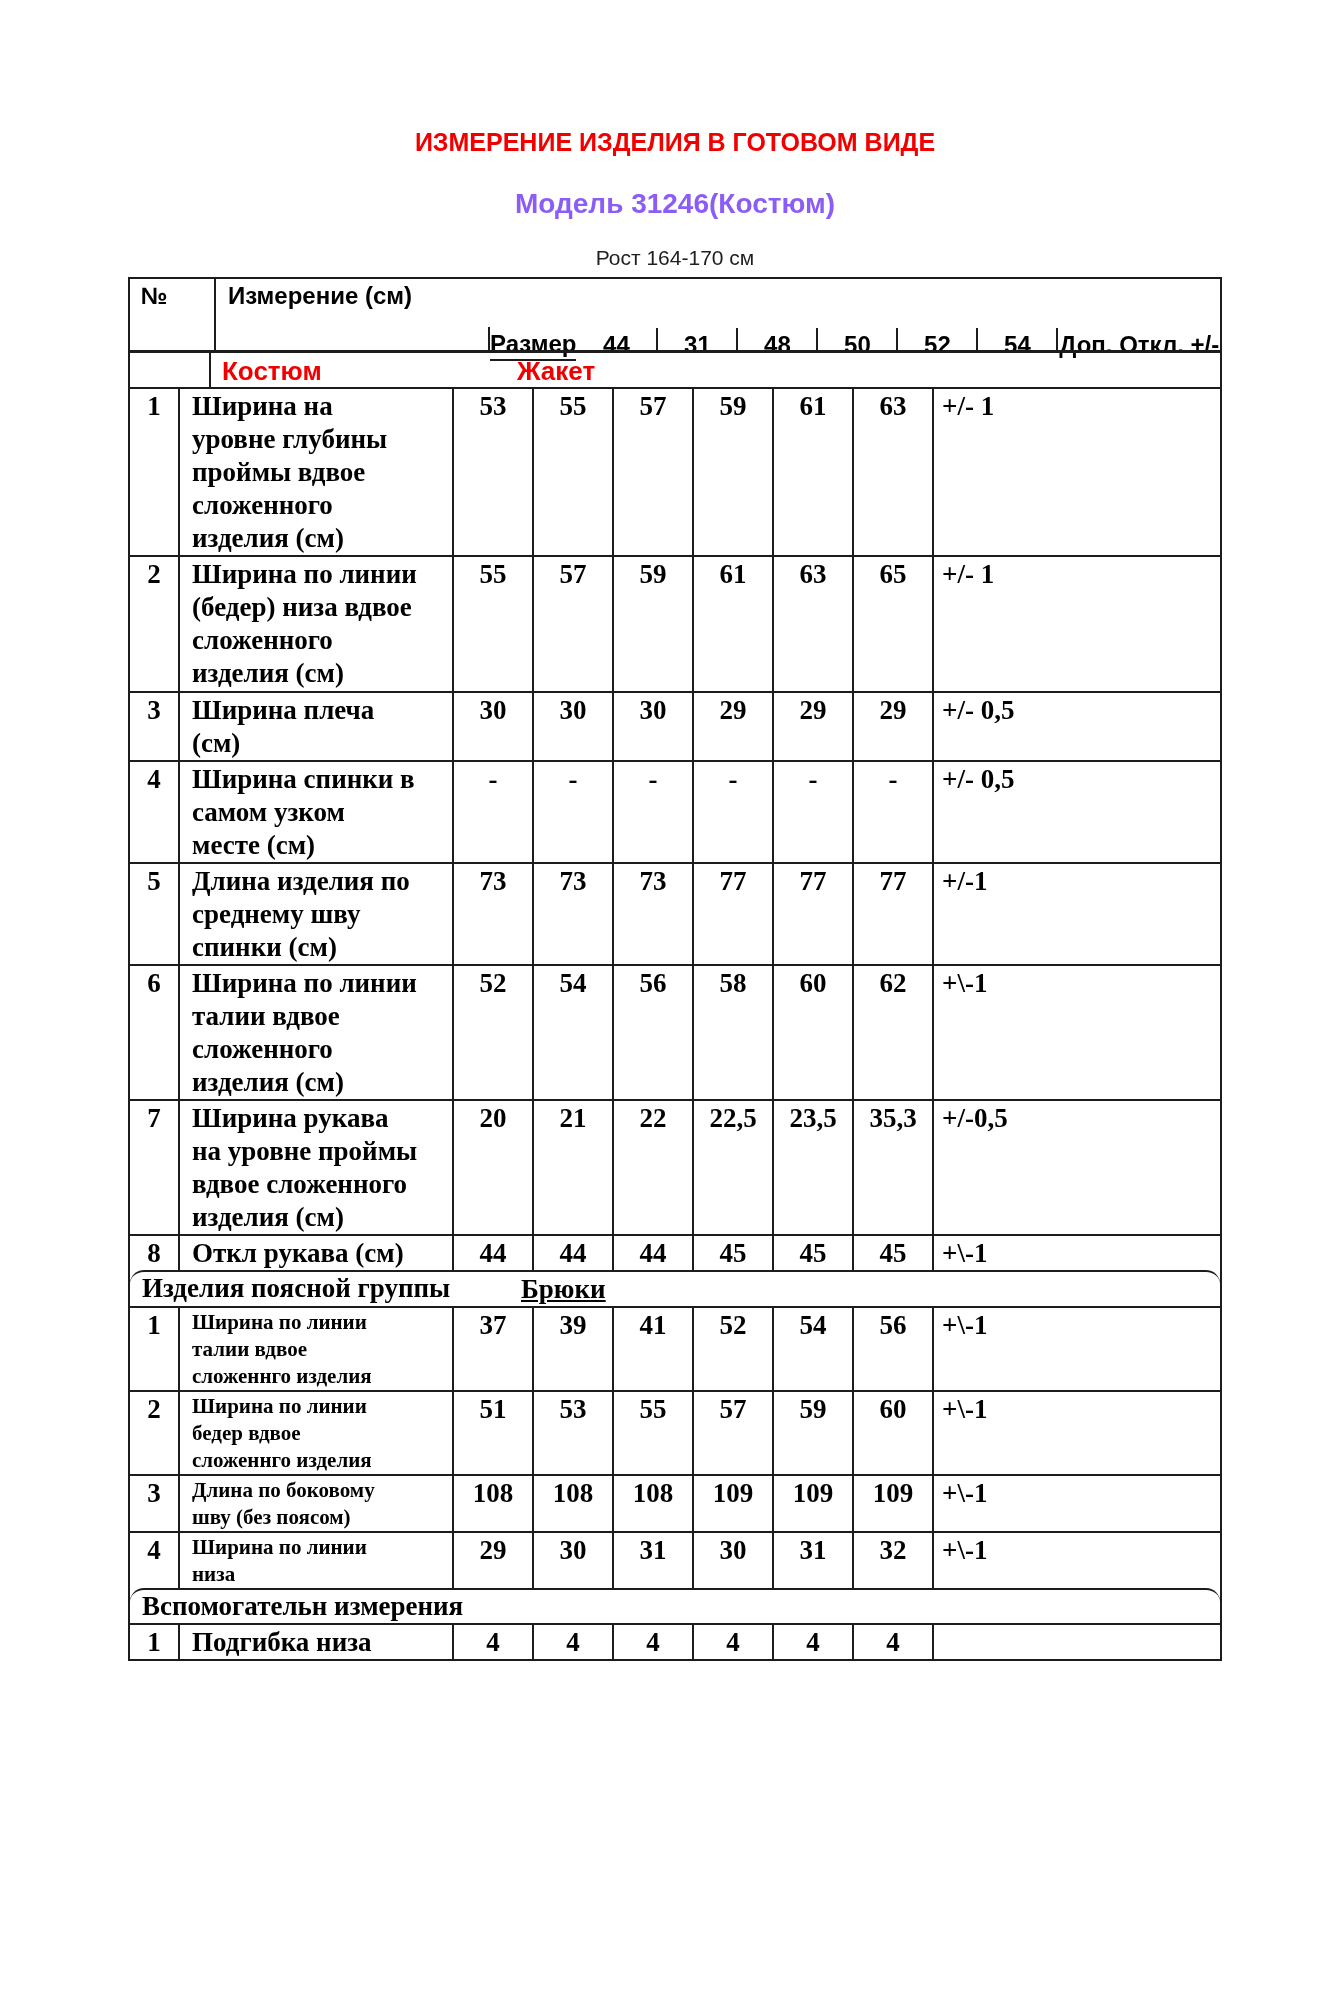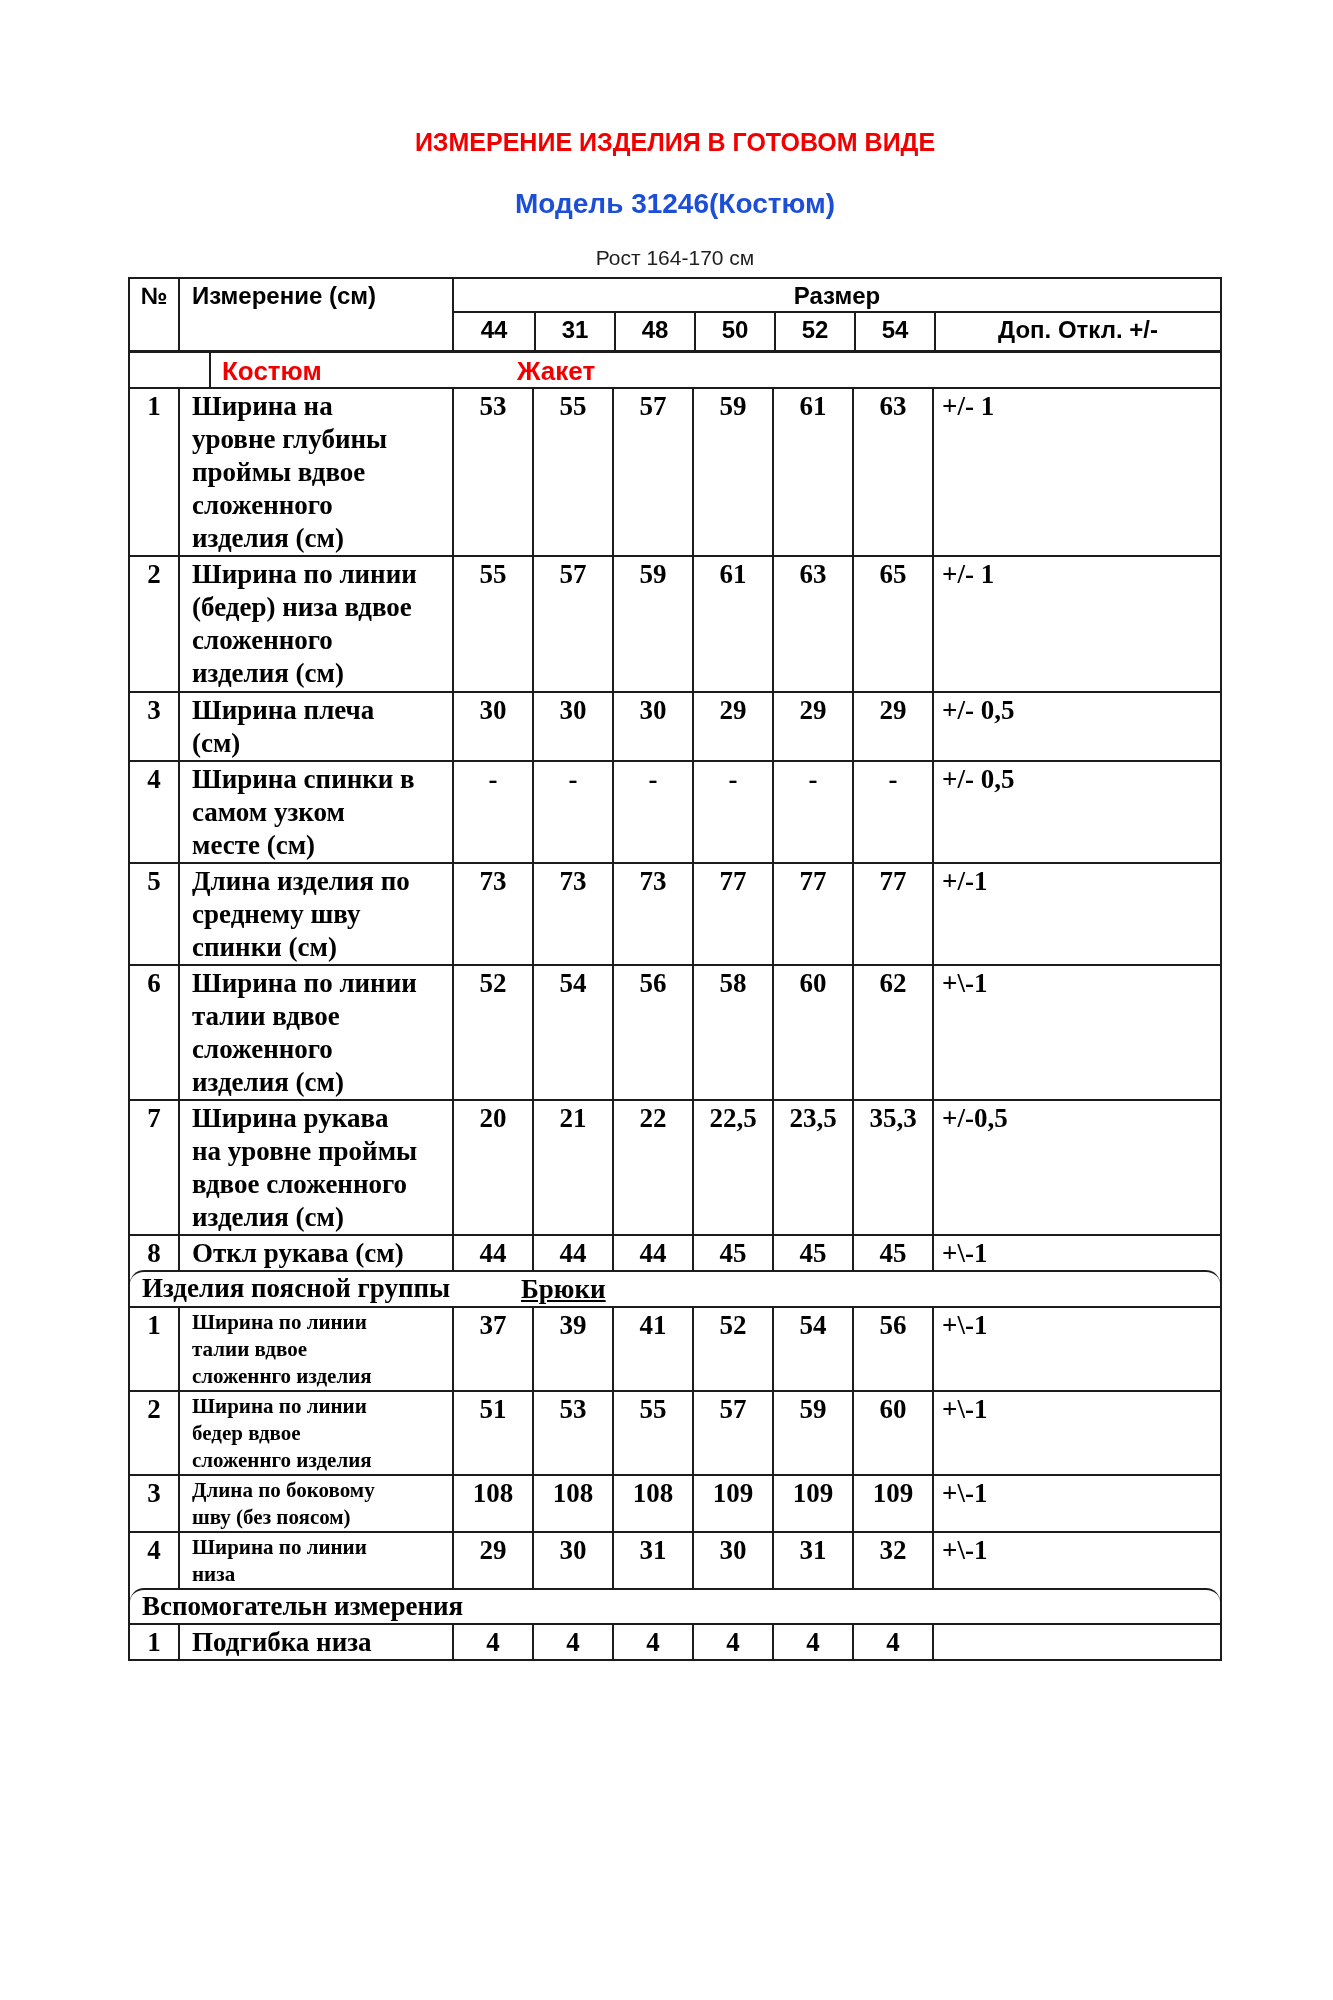--- a/index.html
+++ b/index.html
@@ -9,21 +9,21 @@
   *{box-sizing:border-box;margin:0;padding:0;}
   html,body{background:#ffffff;}
   body{
     width:1333px;height:2000px;
     font-family:"Liberation Sans",sans-serif;
     color:#000;
     overflow:hidden;
   }
   .headings{margin:127px 0 0 128px;width:1094px;text-align:center;}
   .title{color:var(--red);font-size:25px;font-weight:bold;line-height:30px;}
-  .model{margin-top:31px;font-size:28px;font-weight:bold;line-height:32px;color:#1d4ed8;}
+  .model{margin-top:31px;font-size:28px;font-weight:bold;line-height:32px;color:#8b5cf6;}
   .rost{margin-top:23px;font-size:21px;font-weight:normal;line-height:30px;color:#1e1e1e;}
 
   .mtable{
     margin:4px 0 0 128px;width:1094px;
     border:2px solid var(--bc);
     font-weight:bold;
   }
   .trow{display:flex;border-top:2px solid var(--bc);position:relative;}
   .trow:first-child{border-top:none;}
   .c{border-left:2px solid var(--bc);padding-top:1px;}
@@ -32,21 +32,21 @@
   .w-desc{width:274px;padding:1px 8px 0 12px;white-space:pre-line;}
   .w-val{width:80px;text-align:center;}
   .w-tol{flex:1;padding-left:8px;}
   .serif{font-family:"Liberation Serif","DejaVu Serif",serif;font-size:27px;line-height:33px;}
   .small-desc{font-size:21px;line-height:27px;}
 
   
   .hrow{height:71px;font-size:24px;font-weight:bold;}
   .hnum{padding-top:3px;}
   .hdesc{padding:3px 0 0 12px;}
-  .hrest{flex:1;display:flex;flex-direction:column;}
+  .hrest{flex:1;display:flex;flex-direction:row;margin-top:48px;}
   .hsize-title{height:33px;border-bottom:2px solid var(--bc);text-align:center;padding-top:2px;}
   .hcells{display:flex;flex:1;}
   .hcell{width:80px;text-align:center;border-left:2px solid var(--bc);padding-top:3px;}
   .hcell:first-child{border-left:none;}
   .htol{flex:1;text-align:center;border-left:2px solid var(--bc);padding-top:3px;}
 
   
   .red-row{height:37px;font-size:26px;color:var(--red);border-top-width:3px;}
   .red-left{width:79px;}
   .red-rest{flex:1;position:relative;padding:3px 0 0 11px;}
@@ -62,21 +62,21 @@
 <div class="headings">
   <div class="title">ИЗМЕРЕНИЕ ИЗДЕЛИЯ В ГОТОВОМ ВИДЕ</div>
   <div class="model">Модель 31246(Костюм)</div>
   <div class="rost">Рост 164-170 см</div>
 </div>
 
 <div class="mtable">
 
   <div class="trow hrow">
     <div class="c w-num hnum">№</div>
-    <div class="c w-desc hdesc" style="white-space:normal;">Измерение (см)</div>
+    <div class="c w-desc hdesc" style="white-space:normal;margin-left:36px;">Измерение (см)</div>
     <div class="c hrest">
       <div class="hsize-title">Размер</div>
       <div class="hcells">
         <div class="hcell">44</div>
         <div class="hcell">31</div>
         <div class="hcell">48</div>
         <div class="hcell">50</div>
         <div class="hcell">52</div>
         <div class="hcell">54</div>
         <div class="htol">Доп.  Откл. +/-</div>

